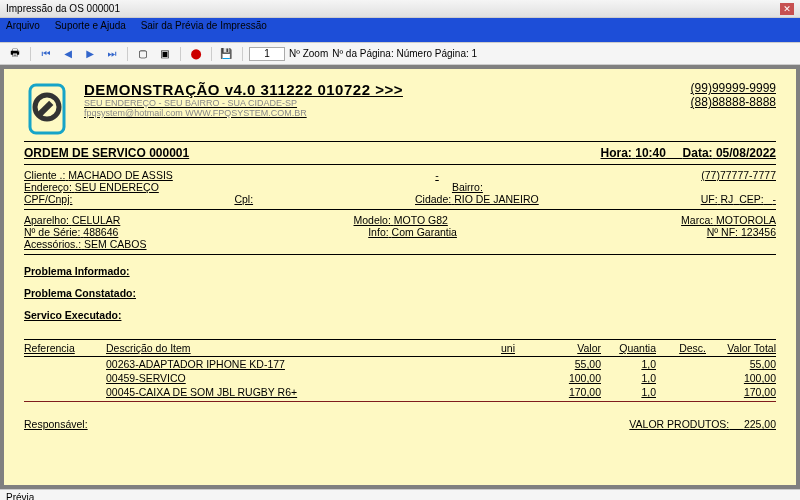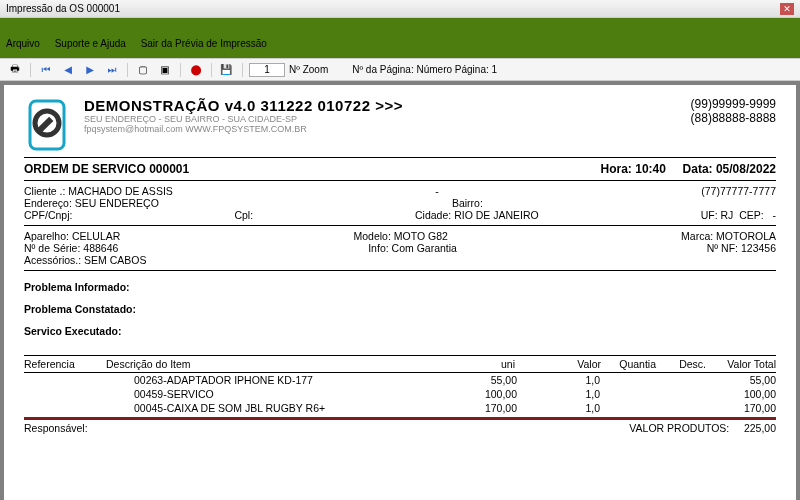--- a/index.html
+++ b/index.html
@@ -1,46 +1,46 @@
 <!DOCTYPE html>
 <html><head>
 <meta charset="utf-8">
 <style>
 * { margin: 0; padding: 0; box-sizing: border-box; }
 body { font-family: Arial, sans-serif; background: #e8e8e8; width: 800px; height: 500px; overflow: hidden; font-size: 11px; }
 .titlebar { background: linear-gradient(#f5f5f5,#e0e0e0); height: 18px; padding: 2px 6px; font-size: 10px; border-bottom: 1px solid #ccc; display: flex; align-items: center; }
 .titlebar .close { margin-left: auto; width: 14px; height: 12px; background: #c75050; text-align: center; color: #fff; line-height: 12px; font-size: 9px; }
-.menubar { background: #4d7c0f; height: 18px; padding: 20px 6px; font-size: 10px; border-bottom: 1px solid #ccc; }
+.menubar { background: #1d4ed8; height: 25px; padding: 2px 6px; font-size: 10px; border-bottom: 1px solid #ccc; }
 .menubar span { margin-right: 12px; cursor: pointer; }
 .toolbar { background: #f5f5f5; height: 22px; padding: 2px 6px; border-bottom: 1px solid #ccc; display: flex; align-items: center; gap: 4px; font-size: 10px; }
 .toolbar .btn { width: 18px; height: 16px; display: inline-flex; align-items: center; justify-content: center; }
 .toolbar .sep { width: 1px; height: 14px; background: #ccc; margin: 0 2px; }
 .toolbar .zoom { width: 36px; height: 14px; border: 1px solid #aaa; background: #fff; text-align: center; }
 .workspace { background: #808080; height: 424px; padding: 4px; overflow: hidden; }
-.page { background: #ffffff; width: 100%; height: 100%; padding: 12px 20px; font-size: 10.5px; color: #000; }
+.page { background: #fef9c3; width: 100%; height: 100%; padding: 12px 20px; font-size: 10.5px; color: #000; text-decoration: underline; }
 .header { display: flex; align-items: flex-start; gap: 14px; }
 .logo { width: 46px; height: 56px; }
 .headtext { flex: 1; }
 .company { font-weight: bold; font-size: 15px; letter-spacing: 0.5px; }
 .addr { font-size: 9px; color: #888; }
 .phones { text-align: center; font-size: 12px; }
 .hr { border: none; border-top: 1px solid #000; margin: 4px 0; }
 .ordline { display: flex; justify-content: space-between; font-weight: bold; font-size: 12px; }
 .grid2 { display: flex; justify-content: space-between; }
 .sect { font-weight: bold; margin-top: 10px; }
 .itemhead { display: flex; border-top: 1px solid #000; border-bottom: 1px solid #000; padding: 2px 0; }
-.itemrow { display: flex; padding: 1px 0; gap: 28px; }
+.itemrow { display: flex; padding: 1px 0; }
 .c-ref { width: 68px; }
 .c-desc { flex: 1; margin-left: 14px; }
 .c-uni { width: 40px; text-align: left; }
 .c-val { width: 60px; text-align: right; }
 .c-qty { width: 55px; text-align: right; }
 .c-dsc { width: 50px; text-align: right; }
 .c-tot { width: 70px; text-align: right; }
-.total { display: flex; justify-content: space-between; border-top: 3px solid #7f1d1d; padding-top: 2px; margin-top: 2px; gap: 46px; }
+.total { display: flex; justify-content: space-between; border-top: 1px solid #7f1d1d; padding-top: 16px; margin-top: 2px; gap: 46px; }
 .status { background: #f5f5f5; height: 18px; padding: 2px 6px; font-size: 10px; border-top: 1px solid #ccc; }
 </style>
 </head>
 <body>
 
 <div class="titlebar">
   <span>Impressão da OS 000001</span>
   <span class="close">✕</span>
 </div>
 
@@ -60,21 +60,21 @@
   <span class="sep"></span>
   <span class="btn">▢</span>
   <span class="btn">▣</span>
   <span class="sep"></span>
   <span class="btn" style="color:#c00">⬤</span>
   <span class="sep"></span>
   <span class="btn">💾</span>
   <span class="sep"></span>
   <span class="zoom">1</span>
   <span>Nº Zoom</span>
-  <span style="margin-left:20px">Nº da Página: Número Página: 1</span>
+  <span style="">Nº da Página: Número Página: 1</span>
 </div>
 
 <div class="workspace">
   <div class="page">
 
     <div class="header">
       <div class="logo">
         <svg viewBox="0 0 46 56">
             <rect x="6" y="4" width="34" height="48" rx="6" fill="none" stroke="#16a4c8" stroke-width="3"></rect>
             <circle cx="23" cy="26" r="12" fill="none" stroke="#333" stroke-width="5"></circle>

